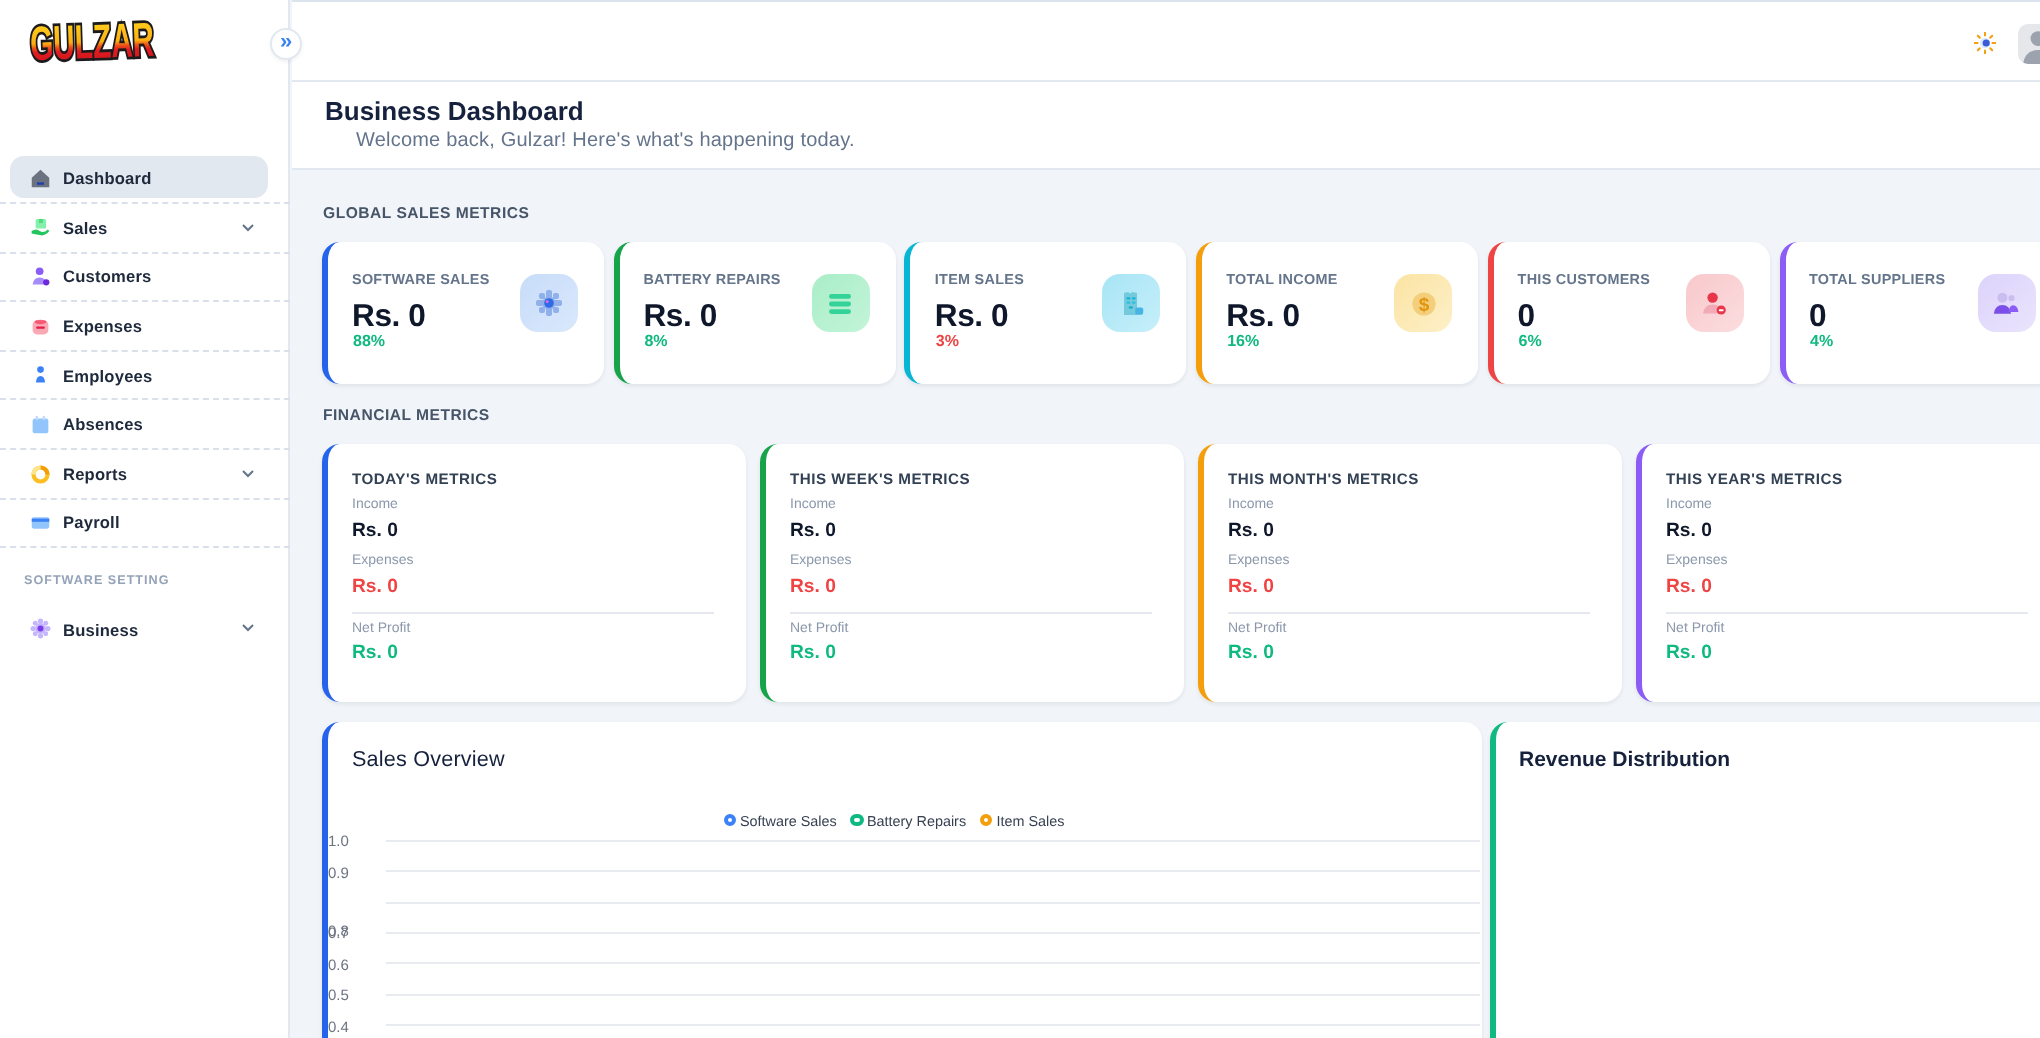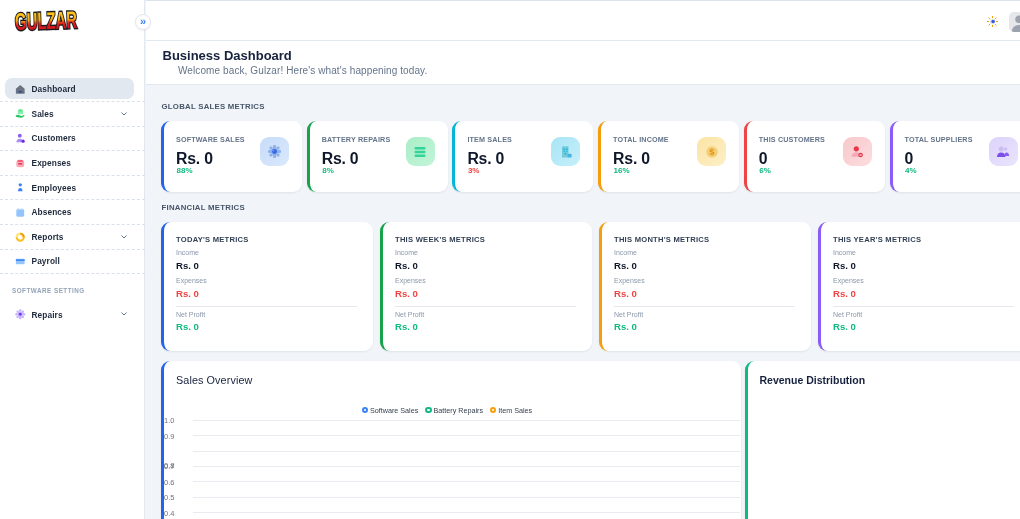--- a/index.html
+++ b/index.html
@@ -182,21 +182,21 @@
                 <circle cx="10.2" cy="6" r="1.5"></circle>
                 <circle cx="3" cy="3" r="1.4"></circle>
                 <circle cx="9" cy="3" r="1.4"></circle>
                 <circle cx="3" cy="9" r="1.4"></circle>
                 <circle cx="9" cy="9" r="1.4"></circle>
                 <circle cx="6" cy="6" r="3.1"></circle>
               </g>
               <circle cx="6" cy="6" r="1.7" fill="#7c3aed"></circle>
             </svg>
           </span>
-          <span class="txt">Repairs</span>
+          <span class="txt">Business</span>
           <span class="chev">
             <svg width="6" height="4" viewBox="0 0 6 4">
               <polyline points="0.5,0.5 3,3 5.5,0.5" fill="none" stroke="#64748b" stroke-width="1"></polyline>
             </svg>
           </span>
         </div>
     </nav>
   </aside>
   <div id="collapse">»</div>
 

